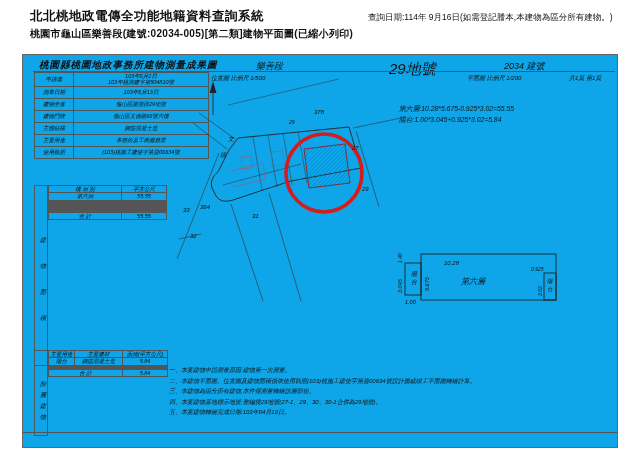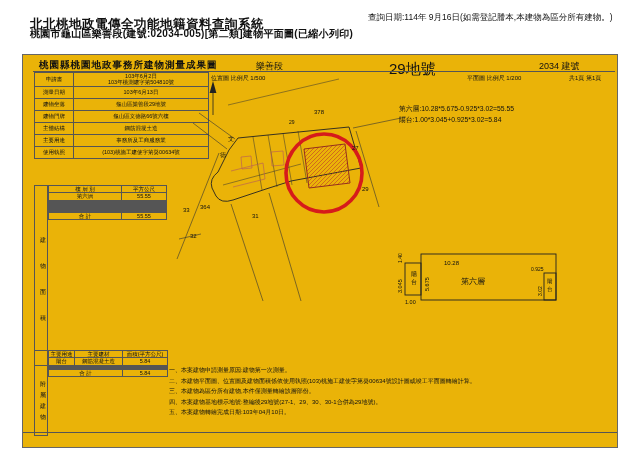--- a/index.html
+++ b/index.html
@@ -1,27 +1,27 @@
 <!DOCTYPE html>
 <html><head>
 <meta charset="utf-8">
 <style>
   html,body{margin:0;padding:0;}
   body{width:640px;height:451px;background:#ffffff;position:relative;
        font-family:"Liberation Sans",sans-serif;color:#111;overflow:hidden;}
   .abs{position:absolute;}
   .b{font-weight:bold;}
-  #sys-title{left:30px;top:8px;font-size:12.5px;letter-spacing:.5px;margin-top:8px;}
+  #sys-title{left:30px;top:8px;font-size:12.5px;letter-spacing:.5px;}
   #query-date{left:368px;top:12px;font-size:8.5px;}
   #doc-title{left:30px;top:27px;font-size:10px;letter-spacing:.3px;}
-  #frame{left:22px;top:54px;width:594px;height:392px;border:1px solid #666;background:#eab308;}
+  #frame{left:22px;top:54px;width:594px;height:392px;border:1px solid #666;background:#0ea5e9;font-style:italic;}
   #office-title{left:16px;top:4px;font-size:9.5px;letter-spacing:1px;}
   #sec-label{left:233px;top:5px;font-size:9px;text-align:center;}
   #lot-label{left:366px;top:5px;font-size:15px;}
-  #bno-label{left:481px;top:5px;font-size:9px;margin-left:35px;}
+  #bno-label{left:481px;top:5px;font-size:9px;}
   #head-rule{left:10px;top:16px;width:582px;border-top:1px solid #555;height:0;}
   table{border-collapse:collapse;table-layout:fixed;}
   td{border:1px solid #555;font-size:5.5px;text-align:center;vertical-align:middle;
      padding:0;line-height:1.15;overflow:hidden;white-space:nowrap;}
   #info-table{left:11px;top:17px;}
   #info-table td{height:11px;}
   tr.h21 td{height:21px;} tr.h22 td{height:22px;} tr.h12 td{height:12px;} tr.h14 td{height:14px;}
   #area-table{left:25px;top:130px;}
   #acc-table{left:25px;top:295px;}
   .strip{border:1px solid #555;width:12px;text-align:center;

